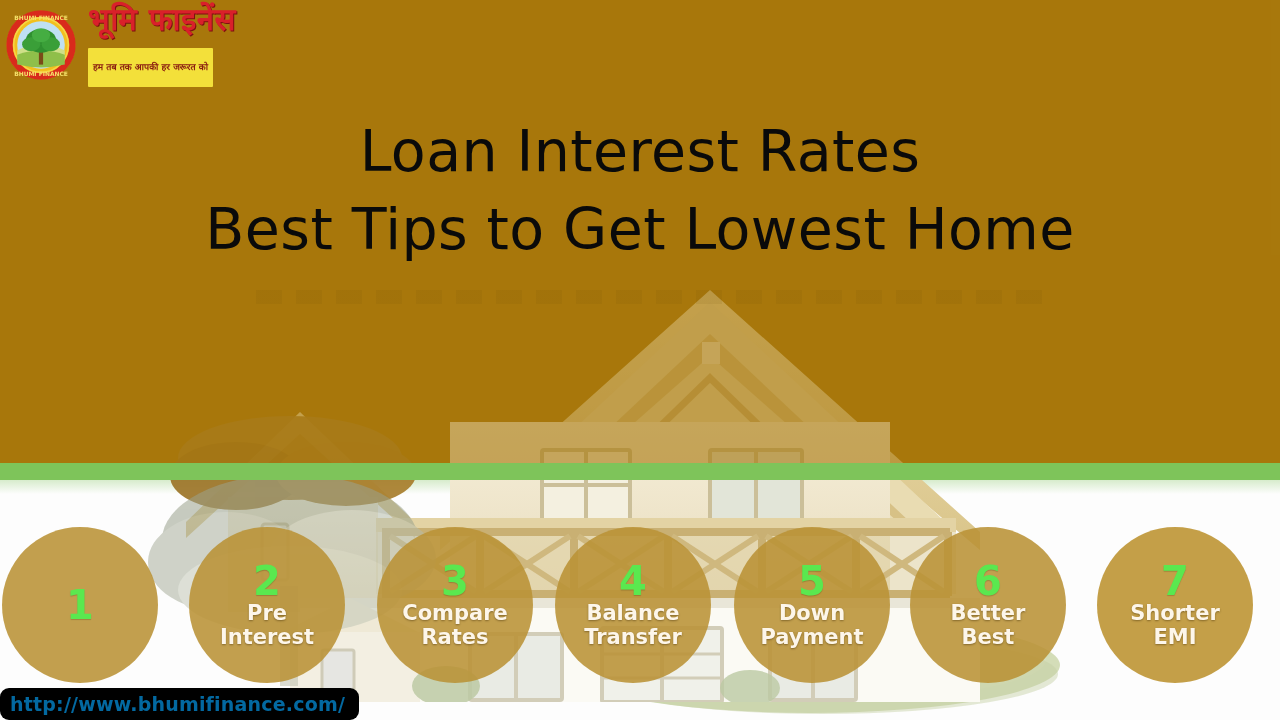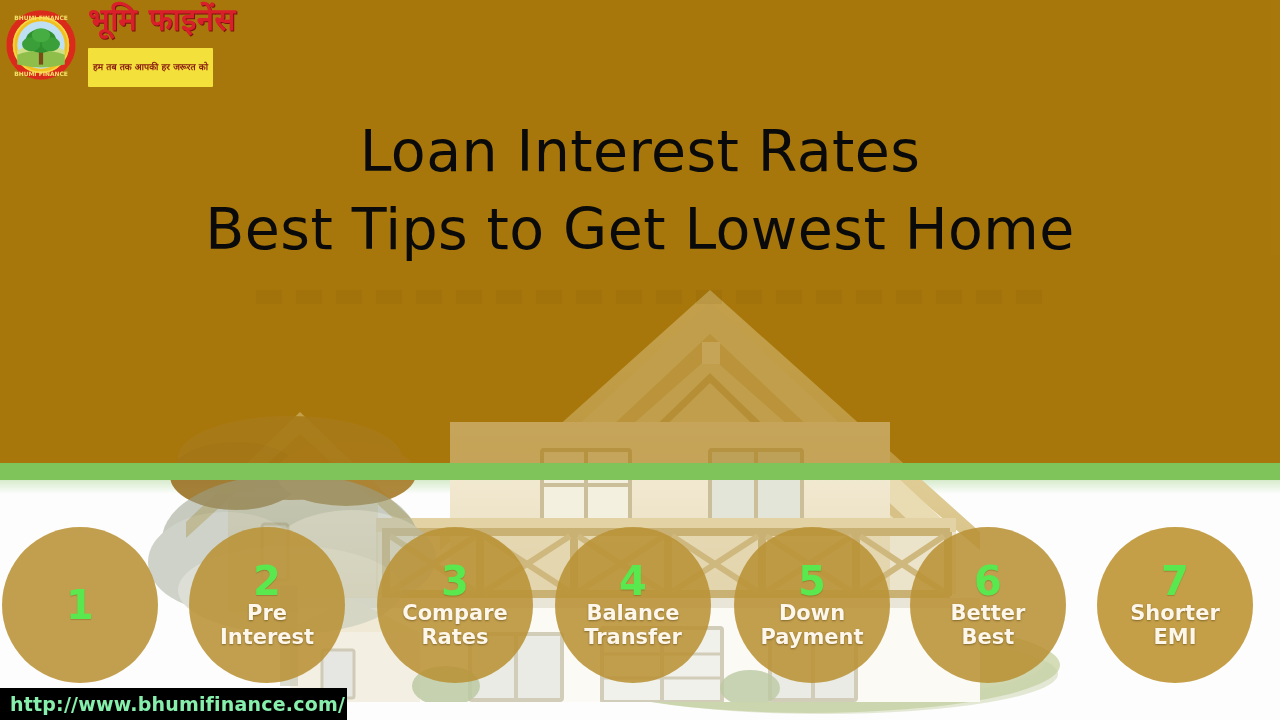--- a/index.html
+++ b/index.html
@@ -176,30 +176,31 @@
     line-height: 24px;
     text-shadow: 0 1px 2px rgba(60,40,5,.45);
     white-space: pre-line;
   }
 
   
   #url-bar {
     position: absolute;
     left: 0; top: 688px;
     height: 32px;
-    padding: 0 2px 0 10px;
+    padding: 0 14px 0 10px;
     background: #000000;
-    color: #86efac;
+    color: #0369a1;
     display: flex;
     align-items: center;
     font-family: "DejaVu Sans", sans-serif;
     font-size: 19px;
     font-weight: bold;
     letter-spacing: .2px;
     z-index: 40;
+    border-radius: 9px;
   }
 </style>
 </head>
 <body>
 
 <div id="stage">
 
   <div class="band-gold"></div>
   <div class="band-white"></div>
 

